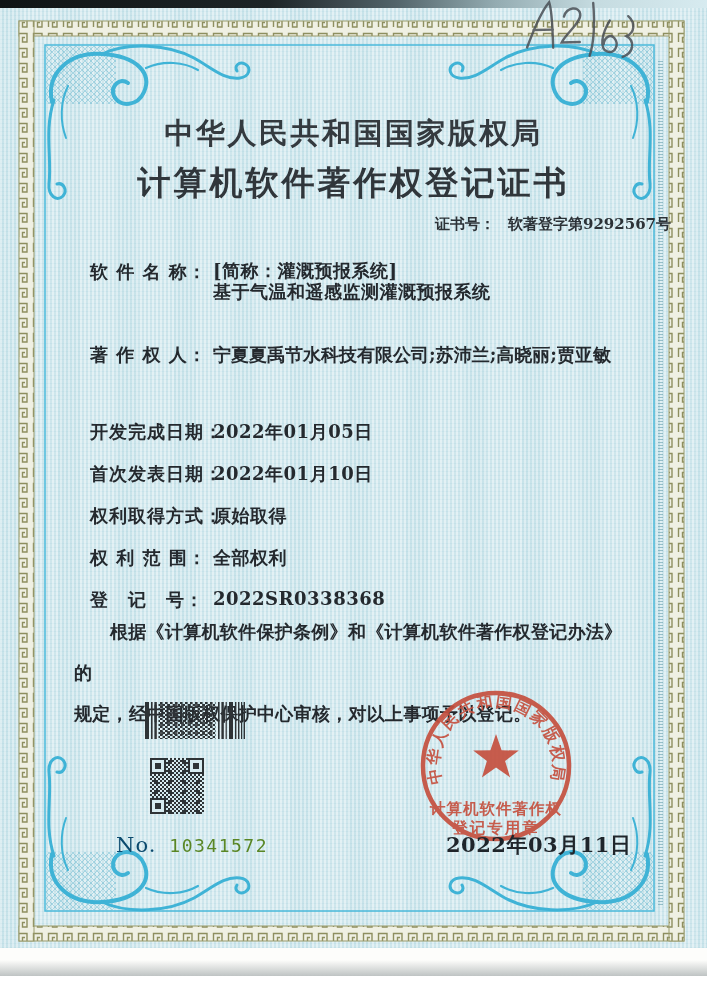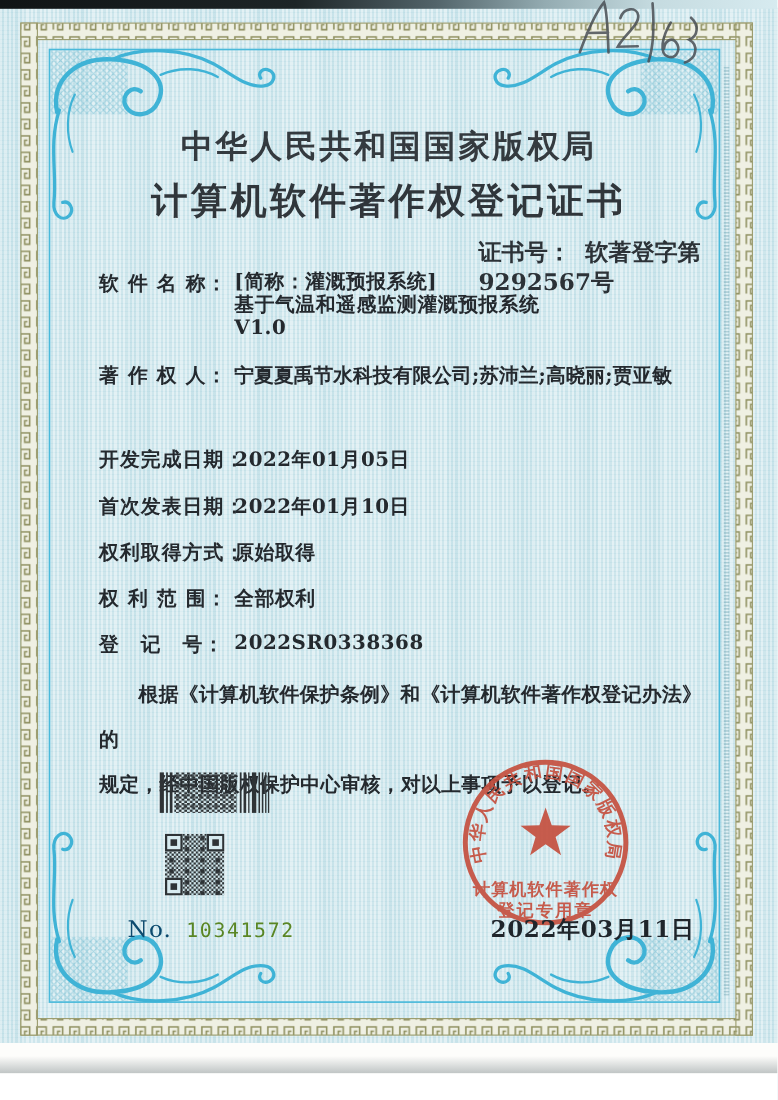--- a/index.html
+++ b/index.html
@@ -13,27 +13,27 @@
           repeating-linear-gradient(90deg, rgba(120,185,205,.08) 0 22px, rgba(0,0,0,0) 22px 58px);}
   .top-scan-edge{position:absolute;left:0;top:0;width:707px;height:8px;
         background:linear-gradient(90deg,#101415 0%,#1d2527 38%,#52646a 56%,#93abb1 70%,#c5dbe0 84%,#d7ebf0 100%);}
   .bottom-shadow{position:absolute;left:0;bottom:0;width:707px;height:16px;
         background:linear-gradient(180deg, rgba(255,255,255,0), rgba(104,116,119,.42));}
   .deco{position:absolute;left:0;top:0;pointer-events:none;}
   .authority{position:absolute;left:0;top:114px;width:707px;text-align:center;
         font-size:29px;font-weight:700;letter-spacing:2.5px;color:#343a3f;}
   .doc-title{position:absolute;left:0;top:161px;width:707px;text-align:center;
         font-size:33px;font-weight:700;letter-spacing:3px;color:#30363b;}
-  .certno{position:absolute;left:435px;top:215px;font-size:21px;font-weight:700;color:#2c3237;}
+  .certno{position:absolute;left:435px;top:215px;font-size:15px;font-weight:700;color:#2c3237;}
   .certno .lbl{margin-right:13px;}
-  .row{position:absolute;left:90px;font-size:18px;font-weight:700;color:#24292e;white-space:nowrap;}
+  .row{position:absolute;left:90px;font-size:18px;font-weight:700;color:#24292e;white-space:nowrap;margin-top:14px;}
   .flabel{display:inline-block;width:123px;letter-spacing:1px;vertical-align:top;}
   .fvalue{display:inline-block;vertical-align:top;letter-spacing:.5px;}
   .vline{display:block;line-height:21px;}
-  .statement{position:absolute;left:90px;top:611px;width:556px;font-size:18px;font-weight:700;
+  .statement{position:absolute;left:74px;top:611px;width:556px;font-size:18px;font-weight:700;
         color:#24292e;line-height:41px;letter-spacing:.3px;}
   .statement .ind{text-indent:36px;}
   .barcode{position:absolute;left:145px;top:702px;}
   .qrcode{position:absolute;left:150px;top:758px;}
   .serial{position:absolute;left:116px;top:833px;white-space:nowrap;}
   .serial .no{font-size:21px;color:#0c4a6e;letter-spacing:1px;}
   .serial .num{font-family:"DejaVu Sans Mono","Liberation Mono",monospace;font-size:18px;
         color:#4d7c0f;letter-spacing:1.5px;margin-left:13px;opacity:.9;}
   .seal{position:absolute;left:408px;top:678px;opacity:.92;}
   .issue-date{position:absolute;left:426px;top:831px;font-size:21px;font-weight:700;
@@ -91,21 +91,20 @@
   <div class="doc-title">计算机软件著作权登记证书</div>
 
   <div class="certno">
     <span class="lbl">证书号：</span><span>软著登字第9292567号</span>
   </div>
 
   <div class="row" style="top:246px">
     <span class="flabel">软 件 名 称：</span><span class="fvalue">
       <span class="vline">[简称：灌溉预报系统]</span>
       <span class="vline">基于气温和遥感监测灌溉预报系统</span>
-      <span class="vline">V1.0</span>
     </span>
   </div>
 
   <div class="row" style="top:329px">
     <span class="flabel">著 作 权 人：</span><span class="fvalue" style="letter-spacing:0">宁夏夏禹节水科技有限公司;苏沛兰;高晓丽;贾亚敏</span>
   </div>
 
   <div class="row" style="top:406px">
     <span class="flabel">开发完成日期：</span><span class="fvalue">2022年01月05日</span>
   </div>

